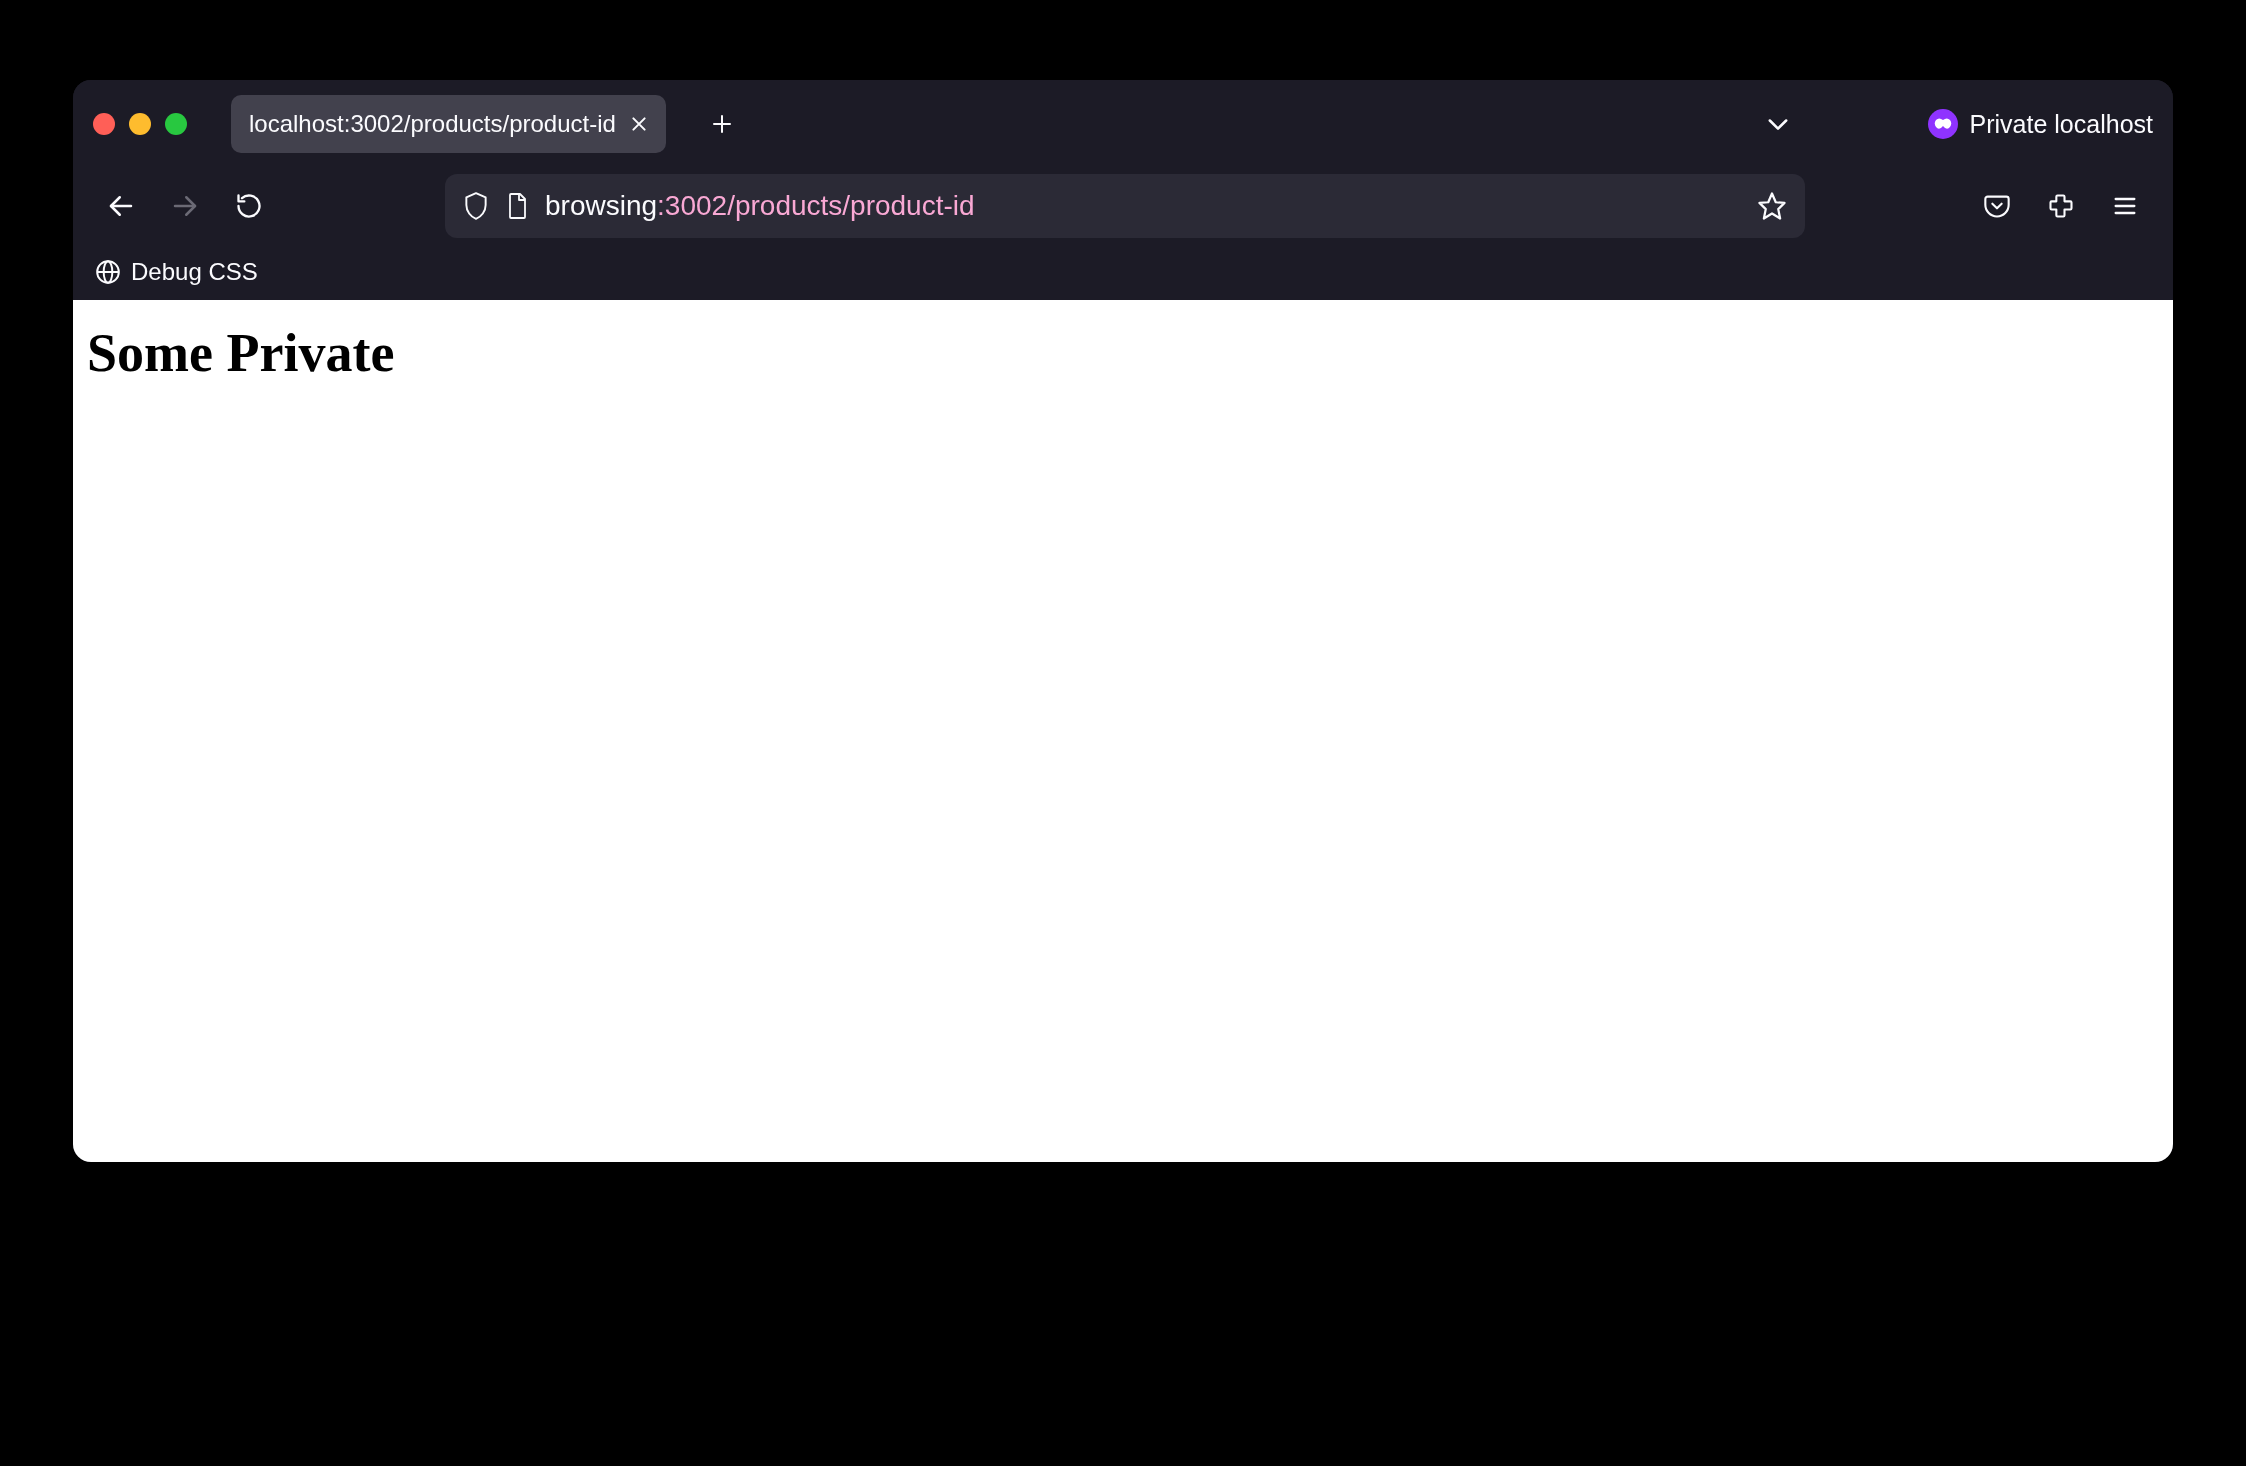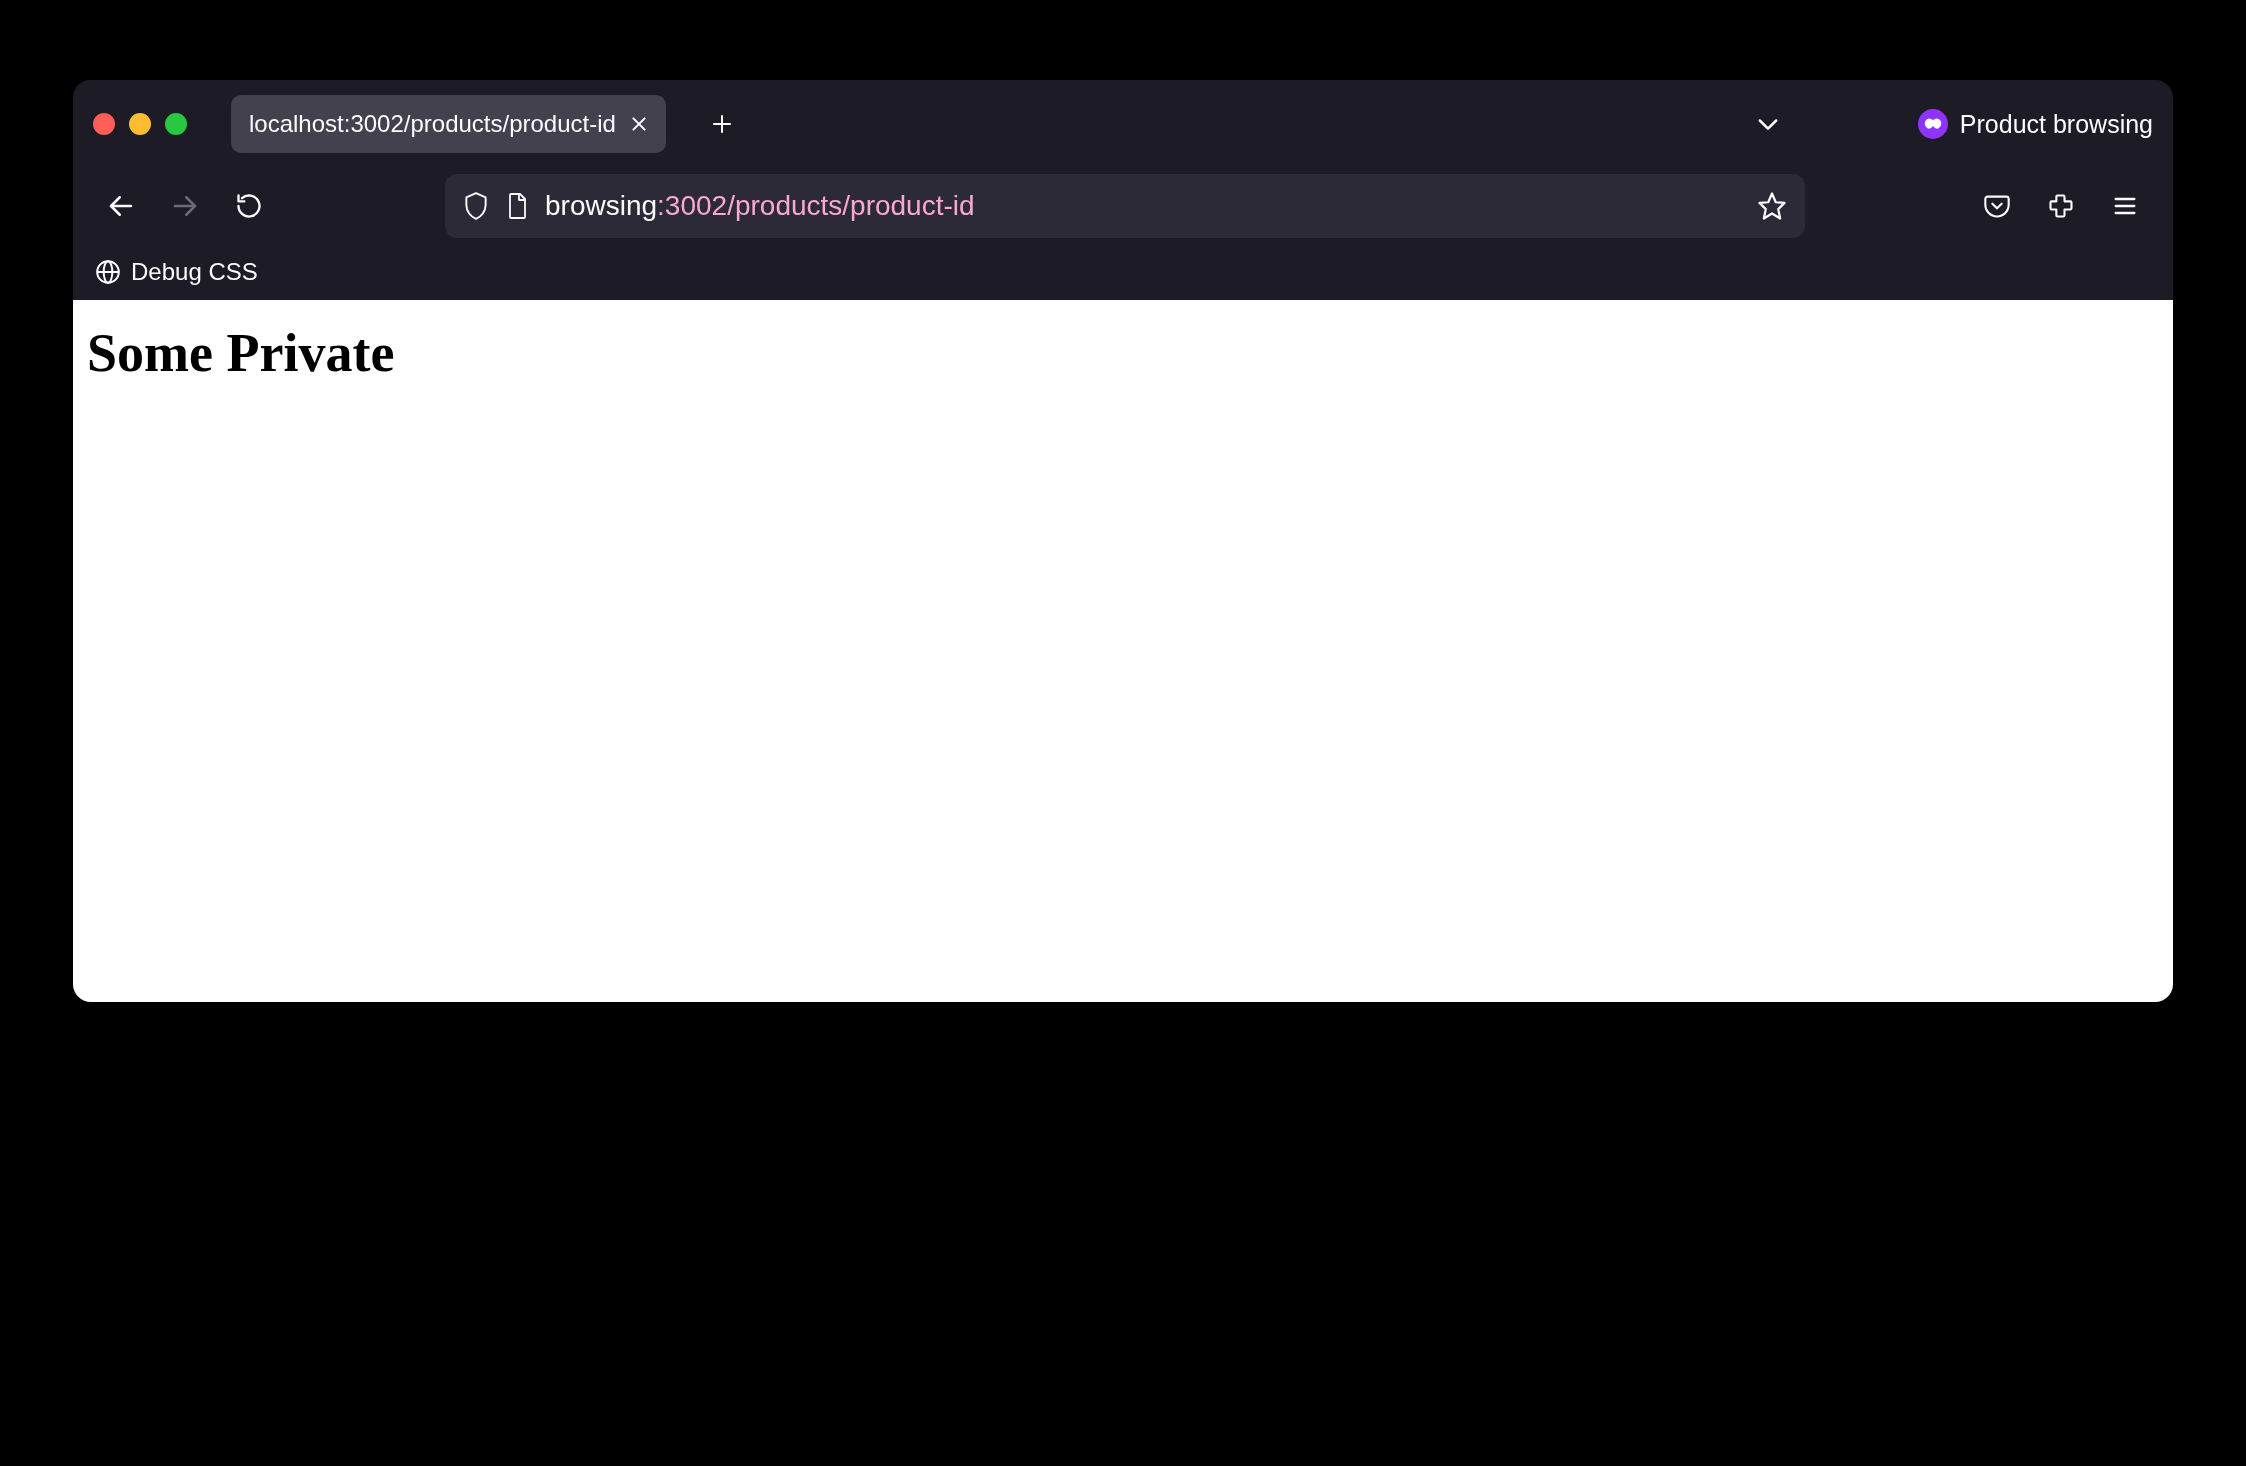--- a/index.html
+++ b/index.html
@@ -12,21 +12,21 @@
       font-family: -apple-system, BlinkMacSystemFont, "Segoe UI", sans-serif;
       width: 2246px;
       height: 1466px;
       display: flex;
       align-items: flex-start;
       justify-content: center;
       padding-top: 80px;
     }
     .browser-window {
       width: 2100px;
-      height: 922px;
+      height: 1082px;
       background: #1c1b26;
       border-radius: 18px;
       overflow: hidden;
       box-shadow: 0 20px 60px rgba(0,0,0,0.5);
       display: flex;
       flex-direction: column;
     }
     
     .tab-bar {
       height: 88px;
@@ -239,21 +239,21 @@
         <svg width="28" height="28" viewBox="0 0 24 24" fill="none" stroke="currentColor" stroke-width="2.2" stroke-linecap="round" stroke-linejoin="round">
             <polyline points="5 9 12 16 19 9"></polyline>
           </svg>
       </div>
       <div class="private-badge">
         <div class="private-mask">
           <svg width="20" height="12" viewBox="0 0 20 12" fill="#fff">
               <path d="M3 2 Q6 -1 10 2 Q14 -1 17 2 Q20 6 16 10 Q13 12 10 8 Q7 12 4 10 Q0 6 3 2 Z"></path>
             </svg>
         </div>
-        <span class="private-label">Product browsing</span>
+        <span class="private-label">Private localhost</span>
       </div>
     </div>
   </div>
 
   <div class="nav-bar">
     <div class="nav-button">
       <svg width="30" height="30" viewBox="0 0 24 24" fill="none" stroke="currentColor" stroke-width="2" stroke-linecap="round" stroke-linejoin="round">
           <line x1="20" y1="12" x2="4" y2="12"></line>
           <polyline points="11 5 4 12 11 19"></polyline>
         </svg>

